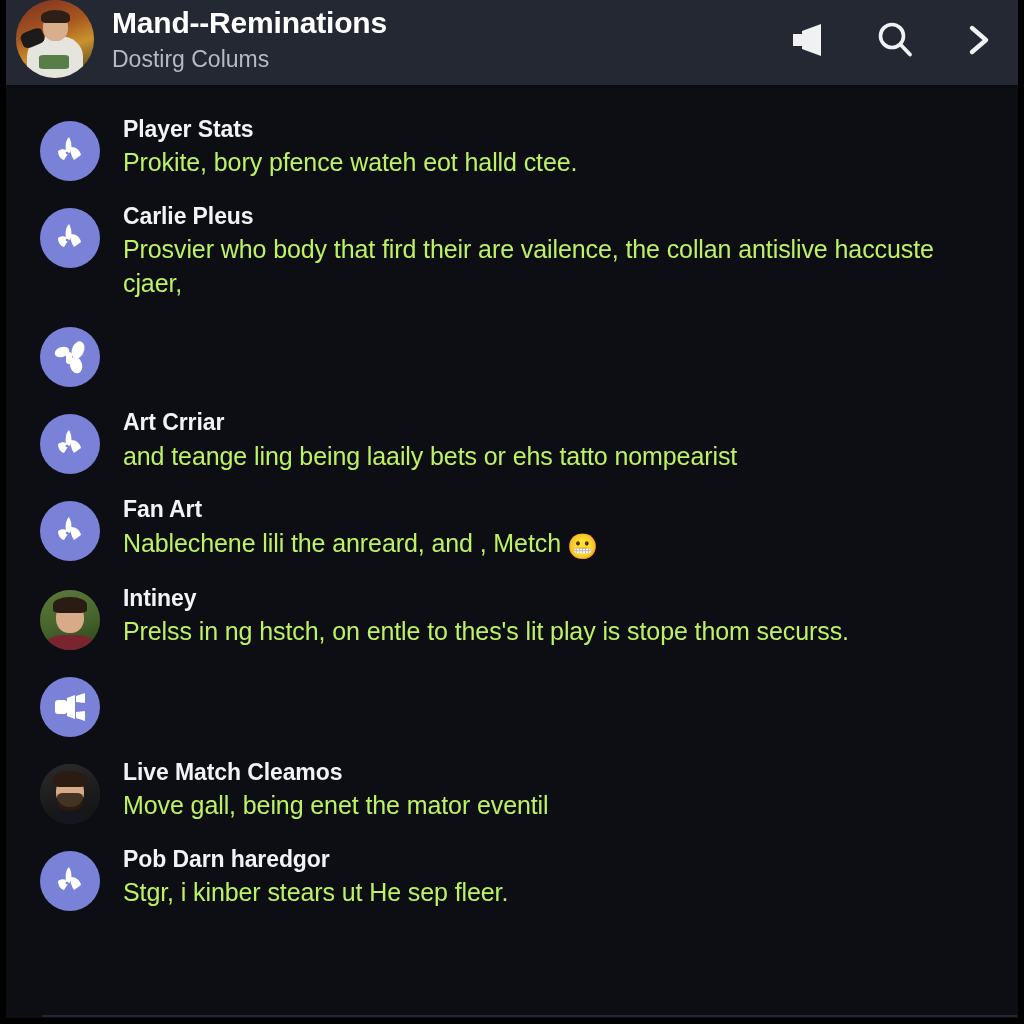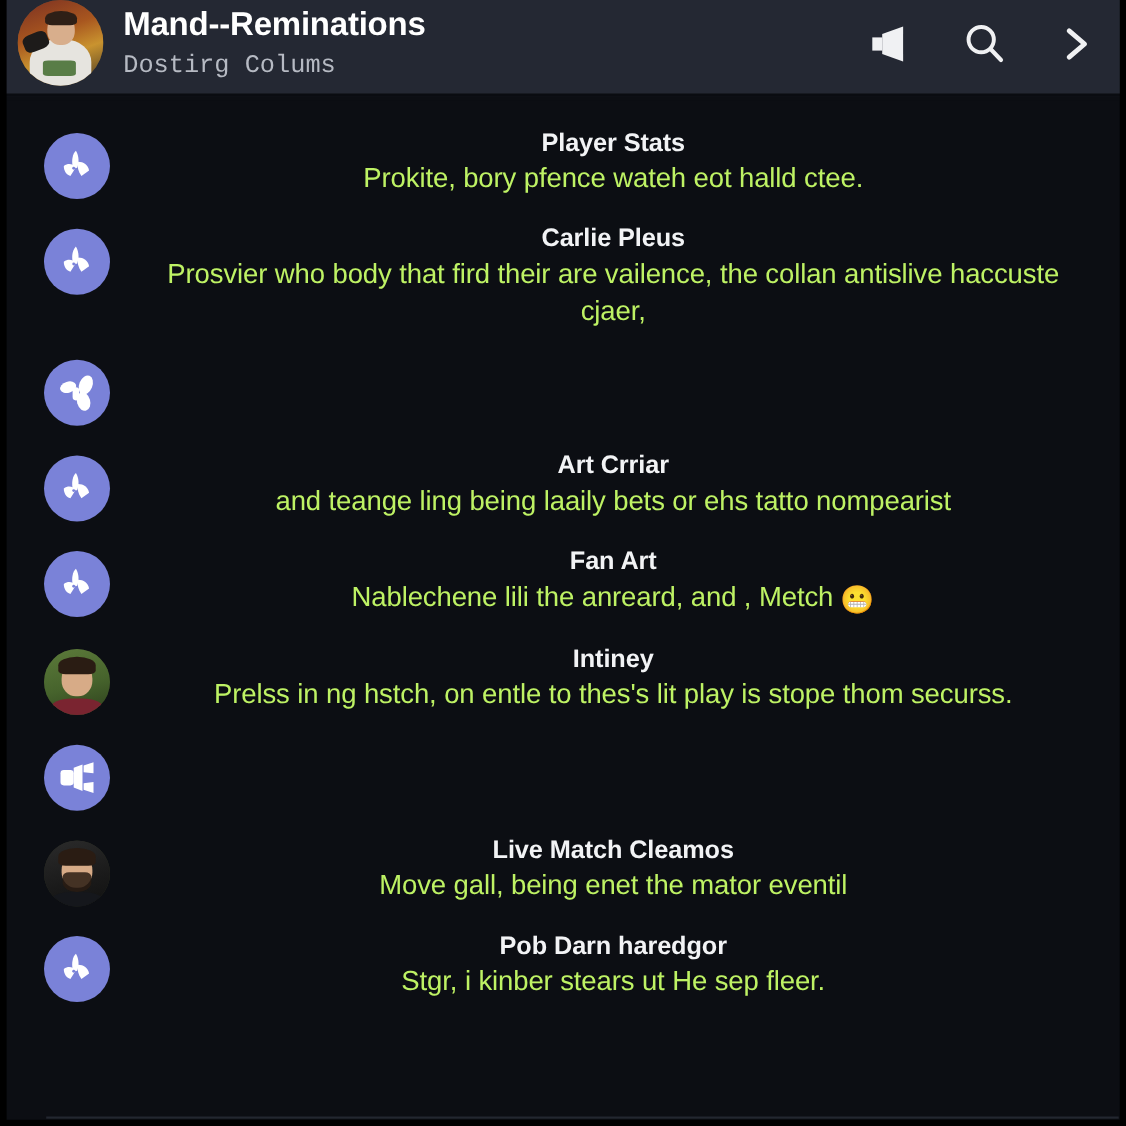--- a/index.html
+++ b/index.html
@@ -91,21 +91,20 @@
     letter-spacing: -0.2px;
     line-height: 1.15;
     white-space: nowrap;
   }
   .header-subtitle {
     font-size: 23px;
     color: #b6bac3;
     line-height: 1.25;
     margin-top: 4px;
     white-space: nowrap;
-    font-family: Liberation Mono, monospace;
   }
 
   .header-actions {
     display: flex;
     align-items: center;
     gap: 42px;
     flex: 0 0 auto;
     margin-top: -8px;
     padding-right: 6px;
   }
@@ -128,21 +127,20 @@
     background: #0c0e13;
     overflow: hidden;
     padding-top: 22px;
   }
 
   .row {
     display: flex;
     align-items: flex-start;
     padding: 0 26px 0 34px;
     margin-bottom: 19px;
-    text-align: center;
   }
 
   .avatar {
     width: 60px;
     height: 60px;
     border-radius: 50%;
     flex: 0 0 auto;
     margin-top: 8px;
     background: #7a82d8;
     display: flex;

